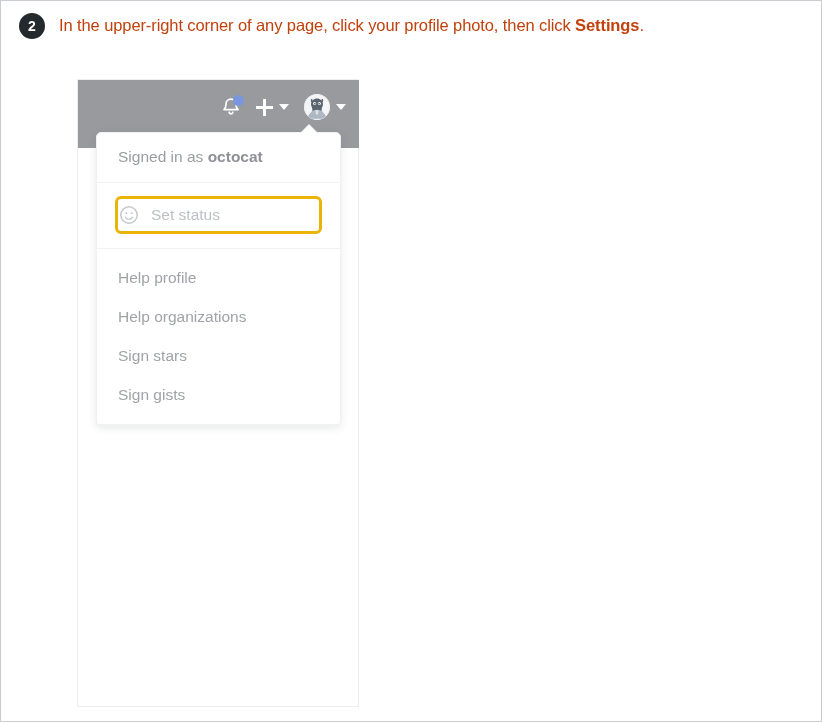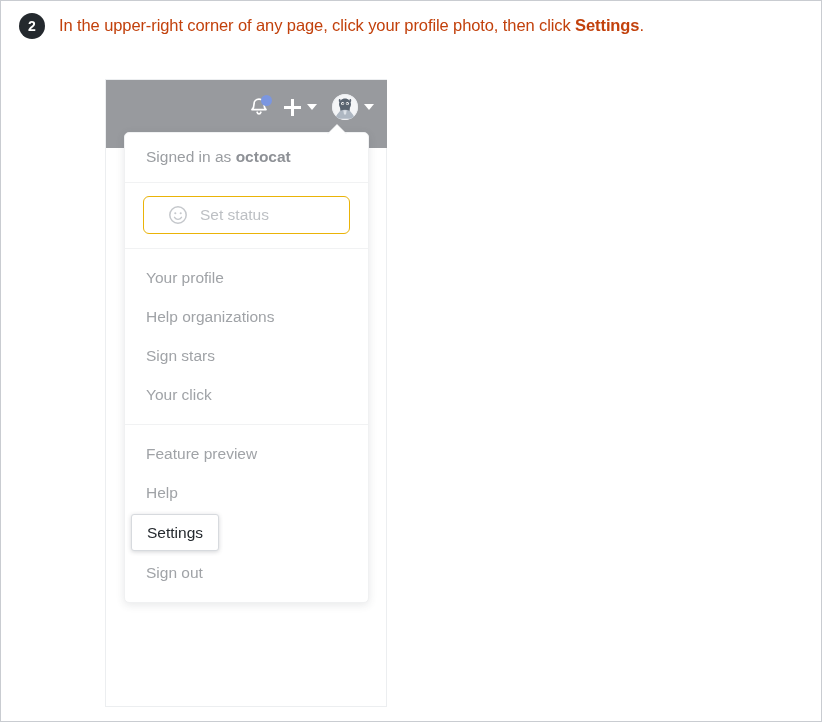--- a/index.html
+++ b/index.html
@@ -60,21 +60,20 @@
   
   .shot-frame {
     position: absolute;
     left: 76px;
     top: 78px;
     width: 282px;
     height: 628px;
     box-sizing: border-box;
     border: 1px solid #eceef0;
     background: #ffffff;
-    margin-left: 28px;
   }
 
   .grey-header {
     position: absolute;
     left: 0px;
     top: 0px;
     width: 281px;
     height: 68px;
     background: #989a9e;
   }
@@ -195,24 +194,24 @@
 
   .status-wrap {
     padding: 13px 18px 14px 18px;
   }
   .status-btn {
     box-sizing: border-box;
     display: flex;
     align-items: center;
     width: 100%;
     height: 38px;
-    border: 1px solid #eab308;
+    border: 3px solid #eab308;
     border-radius: 6px;
     background: #ffffff;
-    padding-left: 24px;
+    padding-left: 1px;
     cursor: pointer;
   }
   .smiley {
     width: 20px;
     height: 20px;
     flex: 0 0 auto;
   }
   .status-label {
     margin-left: 12px;
     font-size: 15.5px;
@@ -321,33 +320,25 @@
             <circle cx="12.7" cy="8.2" r="1.05" fill="#c5c8cc"></circle>
             <path d="M6.5 12.3c0.9 1.4 2.1 2.1 3.5 2.1s2.6-0.7 3.5-2.1" fill="none" stroke="#c5c8cc" stroke-width="1.4" stroke-linecap="round"></path>
           </svg>
           <span class="status-label">Set status</span>
         </div>
       </div>
 
       <div class="dd-divider"></div>
 
       <div class="menu-list">
-        <div class="menu-item">Your profile</div>
+        <div class="menu-item">Help profile</div>
         <div class="menu-item">Help organizations</div>
         <div class="menu-item">Sign stars</div>
-        <div class="menu-item">Your click</div>
+        <div class="menu-item">Sign gists</div>
       </div>
 
       <div class="dd-divider"></div>
 
-      <div class="menu-list">
-        <div class="menu-item">Feature preview</div>
-        <div class="menu-item">Help</div>
-        <div class="highlight-row">
-          <div class="menu-item highlight">Settings</div>
-        </div>
-        <div class="menu-item">Sign out</div>
-      </div>
 
     </div>
   </div>
 
 </div>
 
 </body></html>

